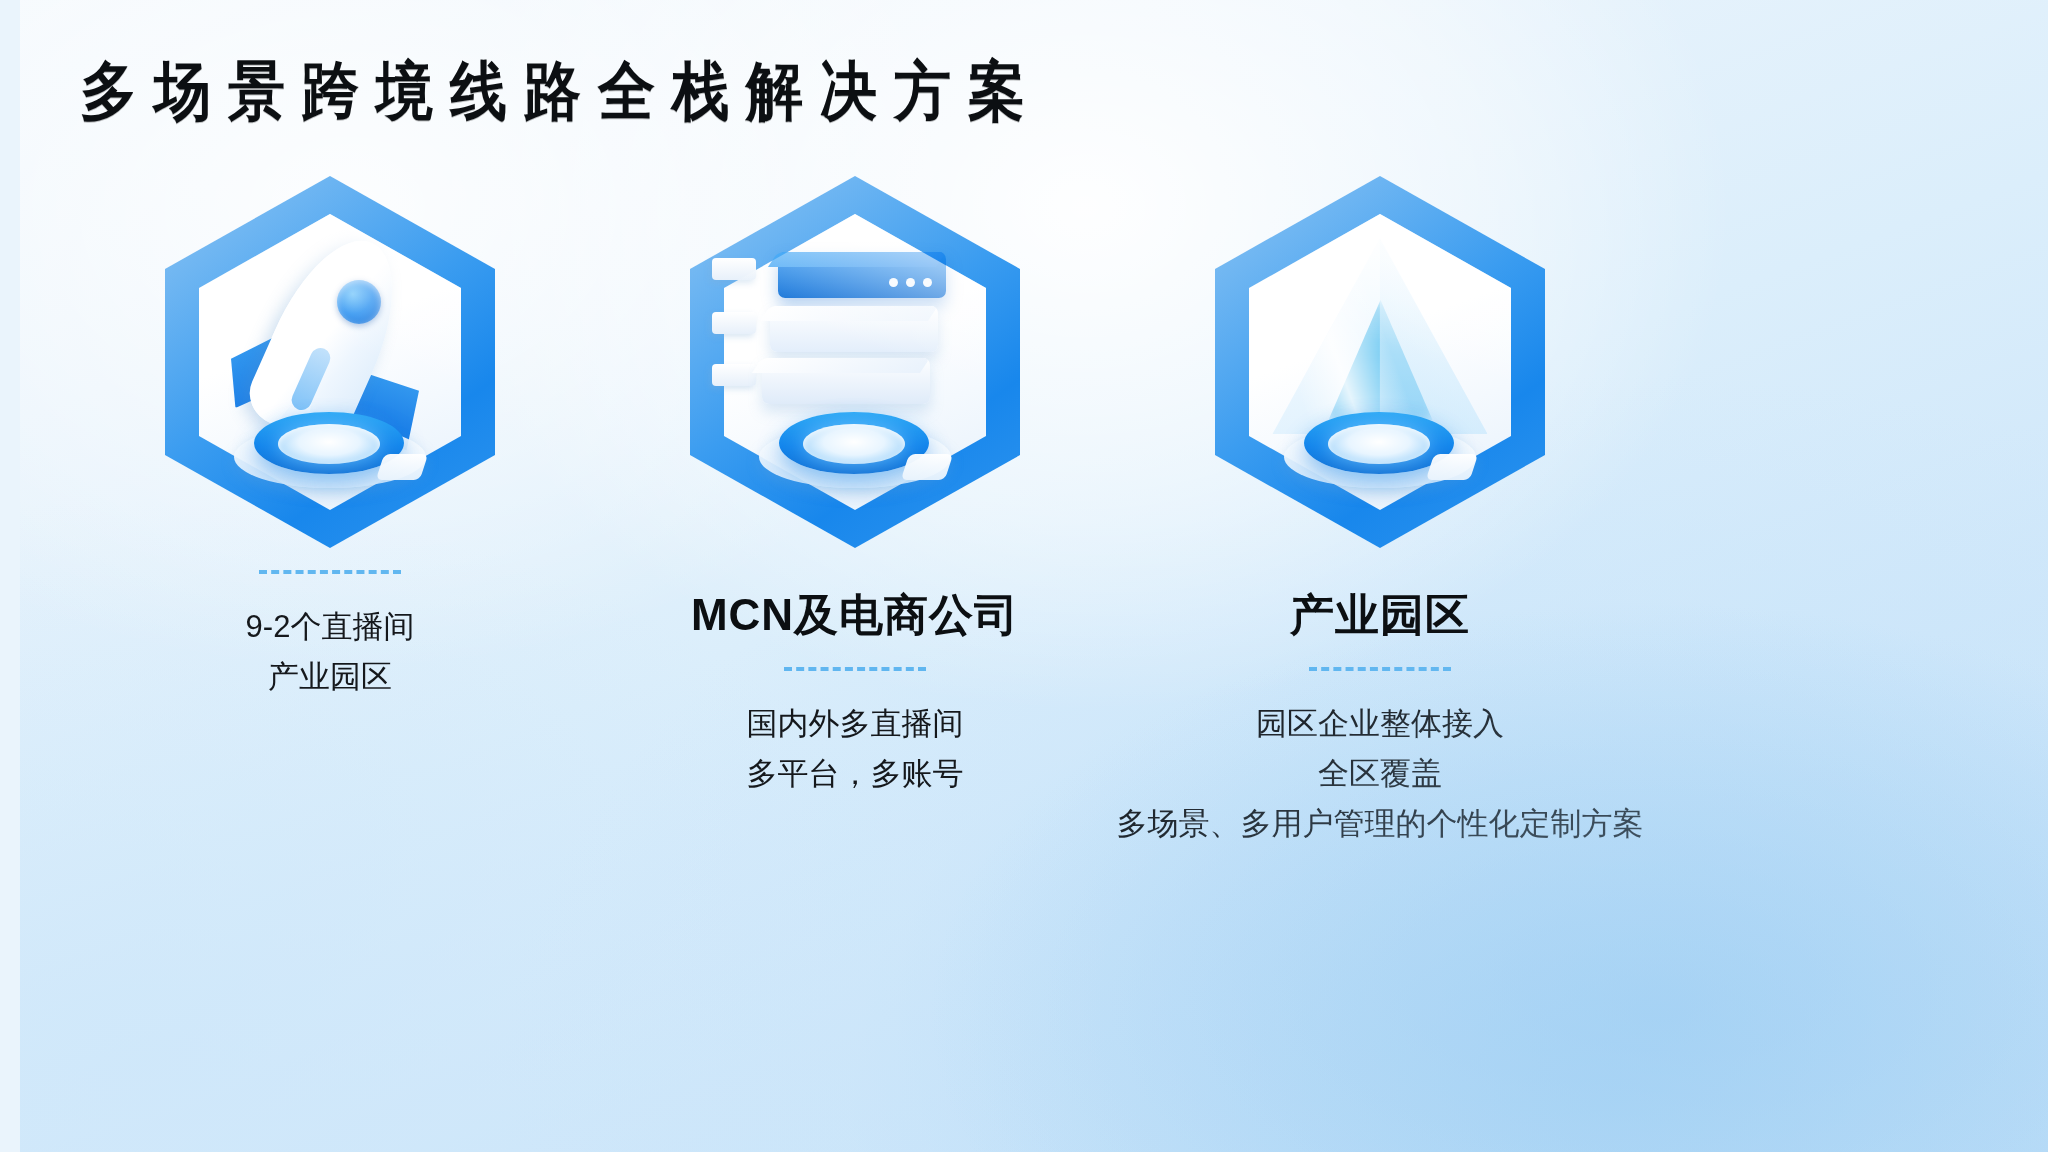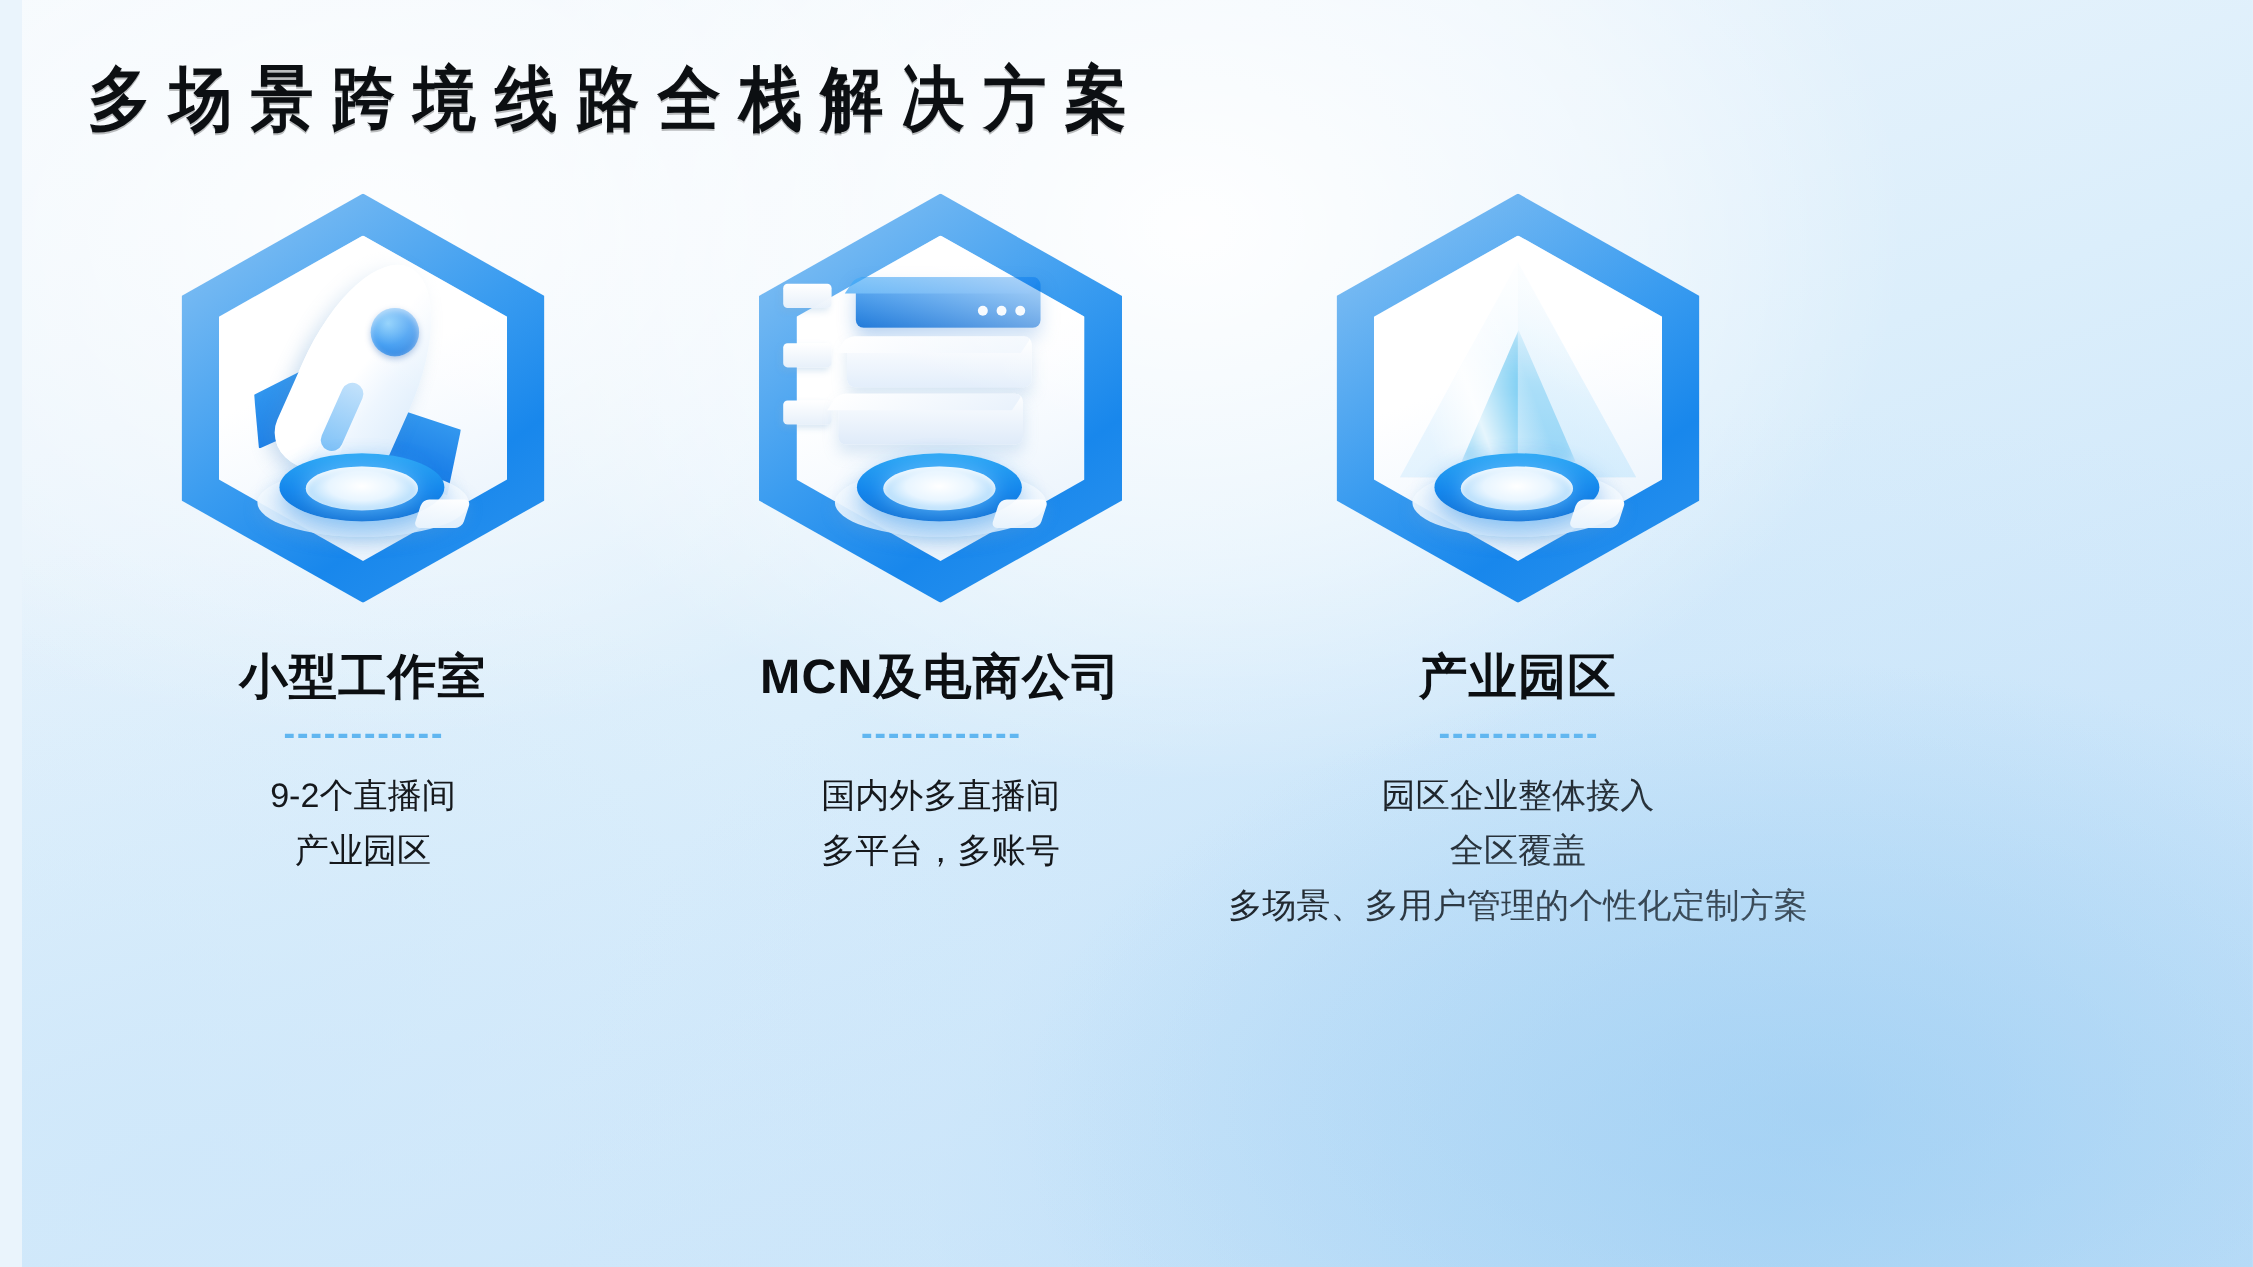--- a/index.html
+++ b/index.html
@@ -218,21 +218,20 @@
         </div>
         <div class="ring-base">
           <div class="ring-plate"></div>
           <div class="ring-torus"></div>
           <div class="ring-hole"></div>
           <div class="ring-notch"></div>
         </div>
         <div class="hex-gloss"></div>
       </div>
 
-      <div class="ctitle">小型工作室</div>
       <div class="divider"></div>
       <div class="cdesc">
         <div class="line">9-2个直播间</div>
         <div class="line">产业园区</div>
       </div>
     </div>
 
     <div class="card c2">
       <div class="hexwrap">
         <div class="hex-outer"></div>

